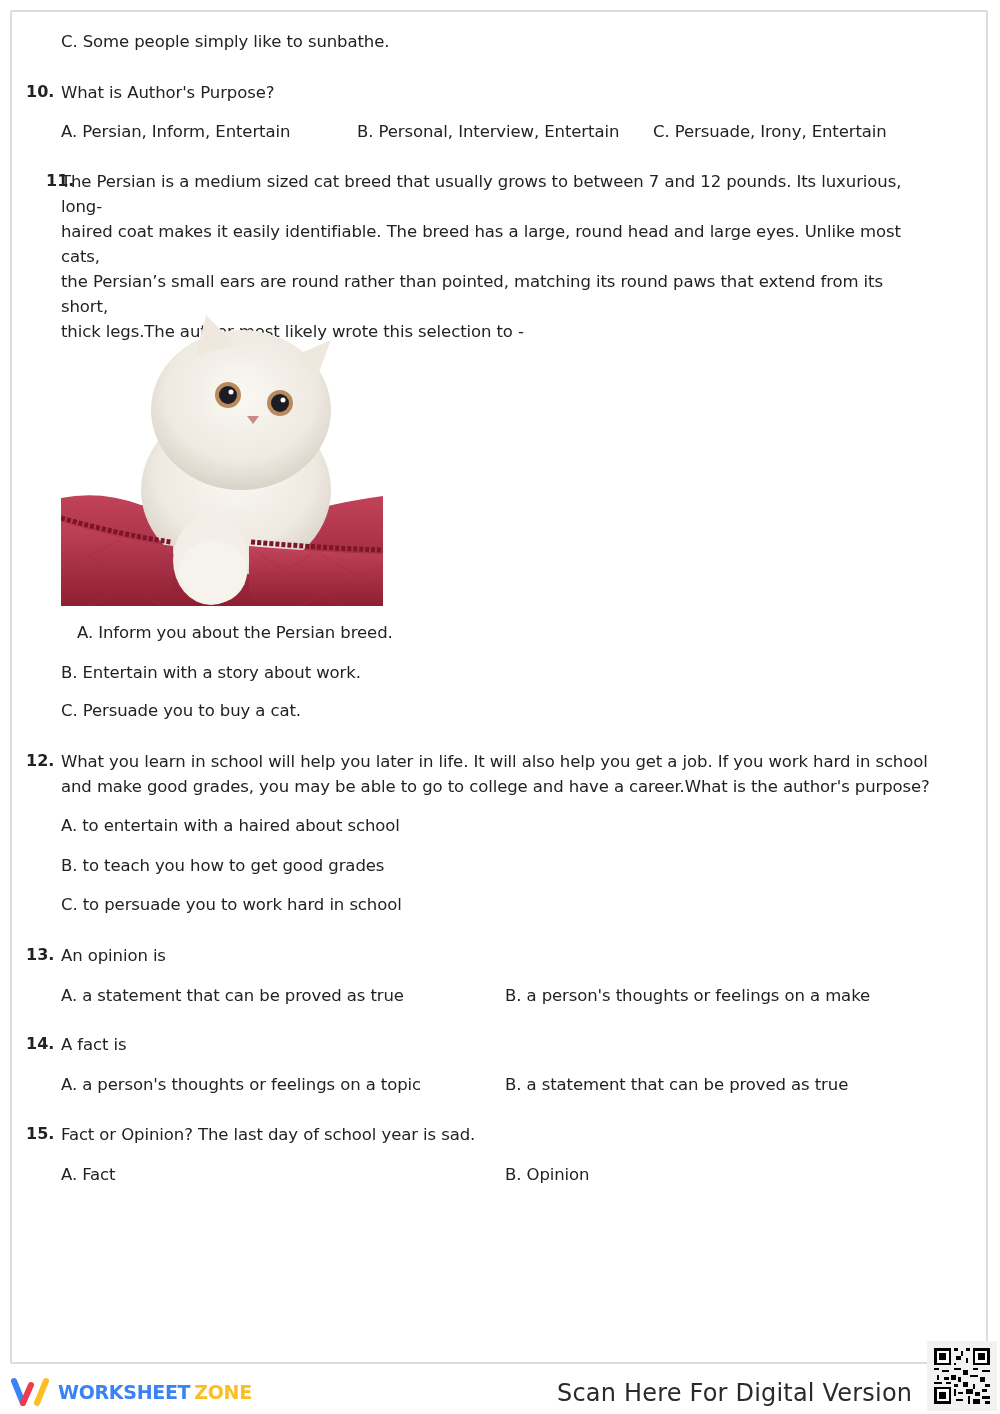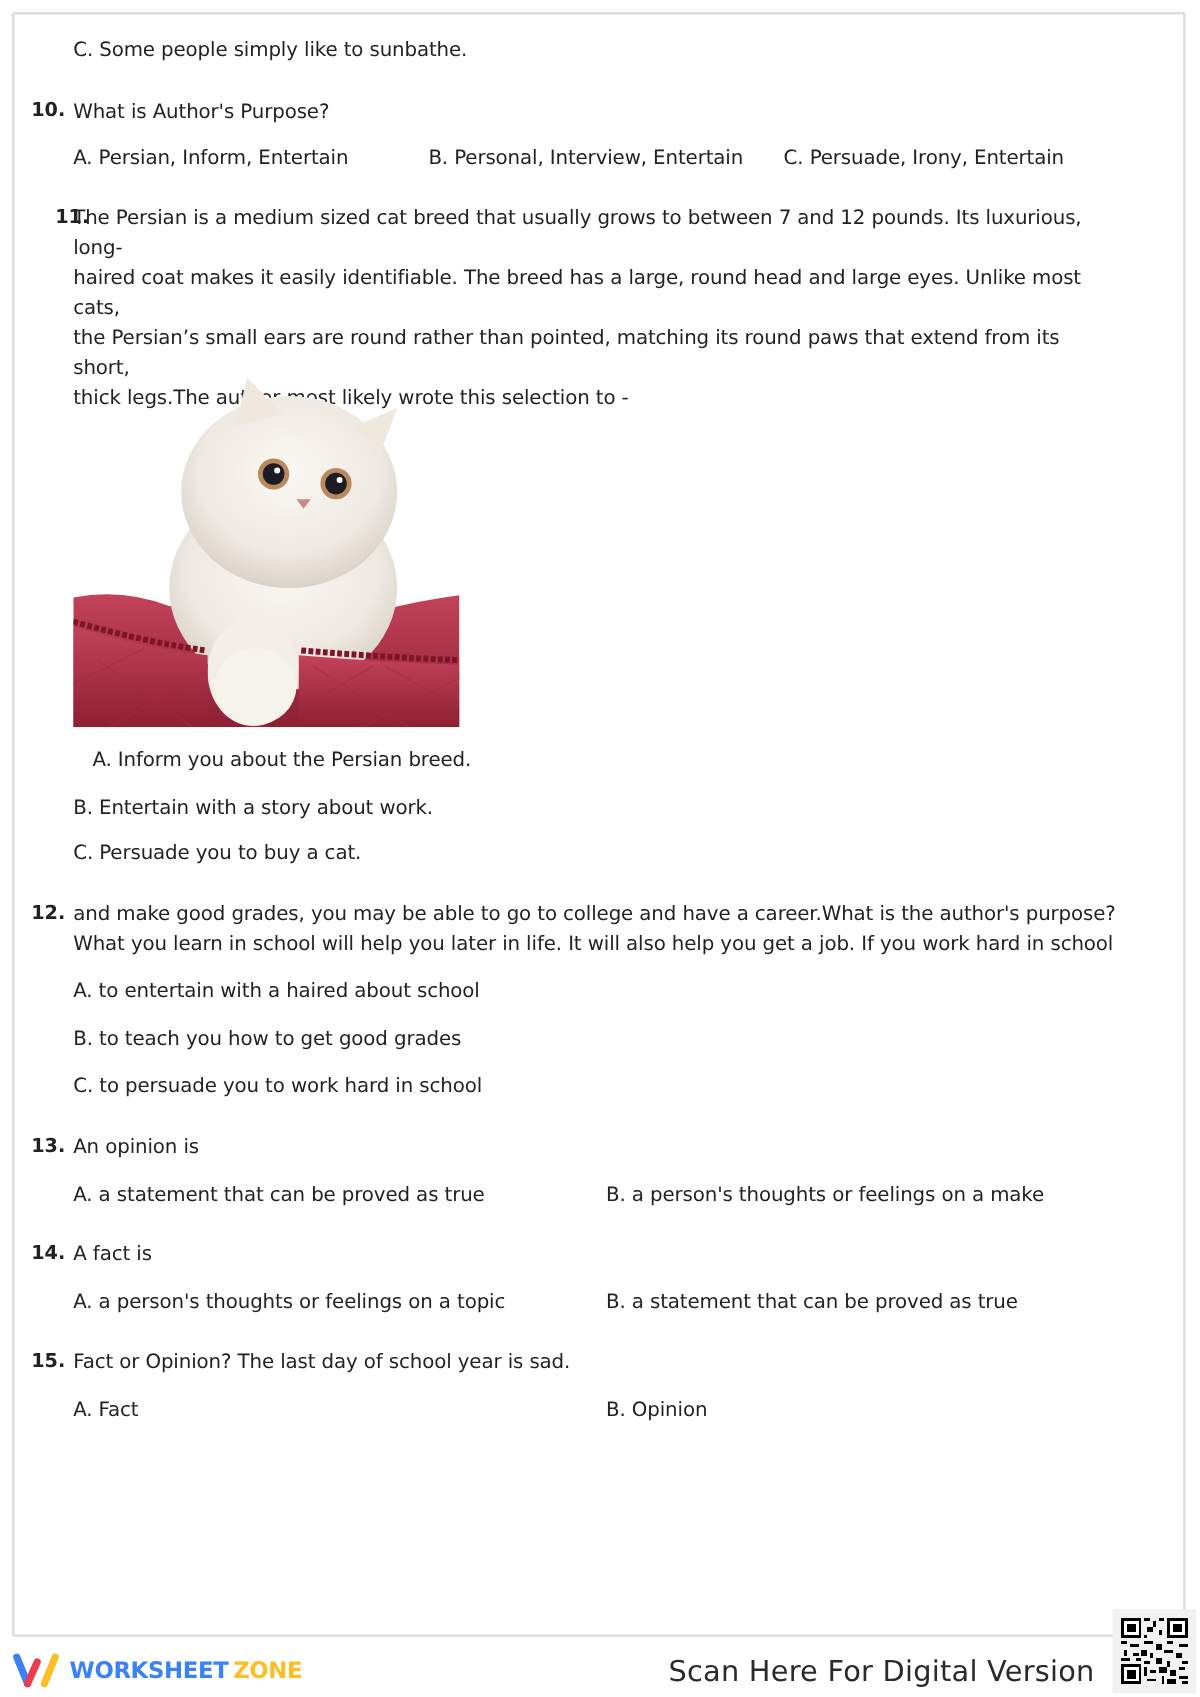--- a/index.html
+++ b/index.html
@@ -81,22 +81,22 @@
     <ellipse cx="152" cy="262" rx="34" ry="32" fill="#f6f2ec"></ellipse>
   </svg>
 </div>
 
 <div class="line" style="left:61px;top:620px;margin-left:16px;">A. Inform you about the Persian breed.</div>
 <div class="line" style="left:61px;top:660px;">B. Entertain with a story about work.</div>
 <div class="line" style="left:61px;top:698px;">C. Persuade you to buy a cat.</div>
 
 <div class="qnum" style="top:748px;">12.</div>
 <div class="para" style="top:749px;">
+  <div>What you learn in school will help you later in life. It will also help you get a job. If you work hard in school</div>
   <div>and make good grades, you may be able to go to college and have a career.What is the author's purpose?</div>
-  <div>What you learn in school will help you later in life. It will also help you get a job. If you work hard in school</div>
 </div>
 <div class="line" style="left:61px;top:813px;">A. to entertain with a haired about school</div>
 <div class="line" style="left:61px;top:853px;">B. to teach you how to get good grades</div>
 <div class="line" style="left:61px;top:892px;">C. to persuade you to work hard in school</div>
 
 <div class="qnum" style="top:942px;">13.</div>
 <div class="line" style="left:61px;top:943px;">An opinion is</div>
 <div class="line" style="left:61px;top:983px;">A. a statement that can be proved as true</div>
 <div class="line" style="left:505px;top:983px;">B. a person's thoughts or feelings on a make</div>
 

